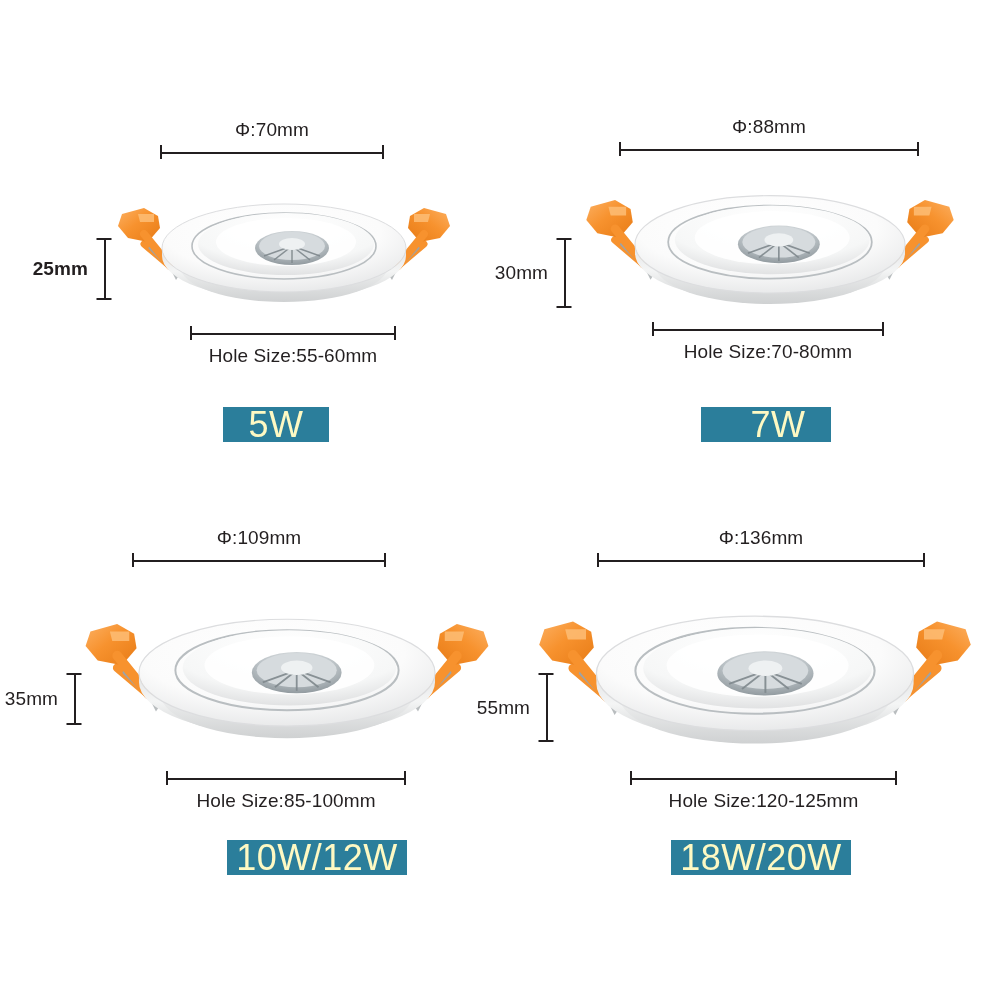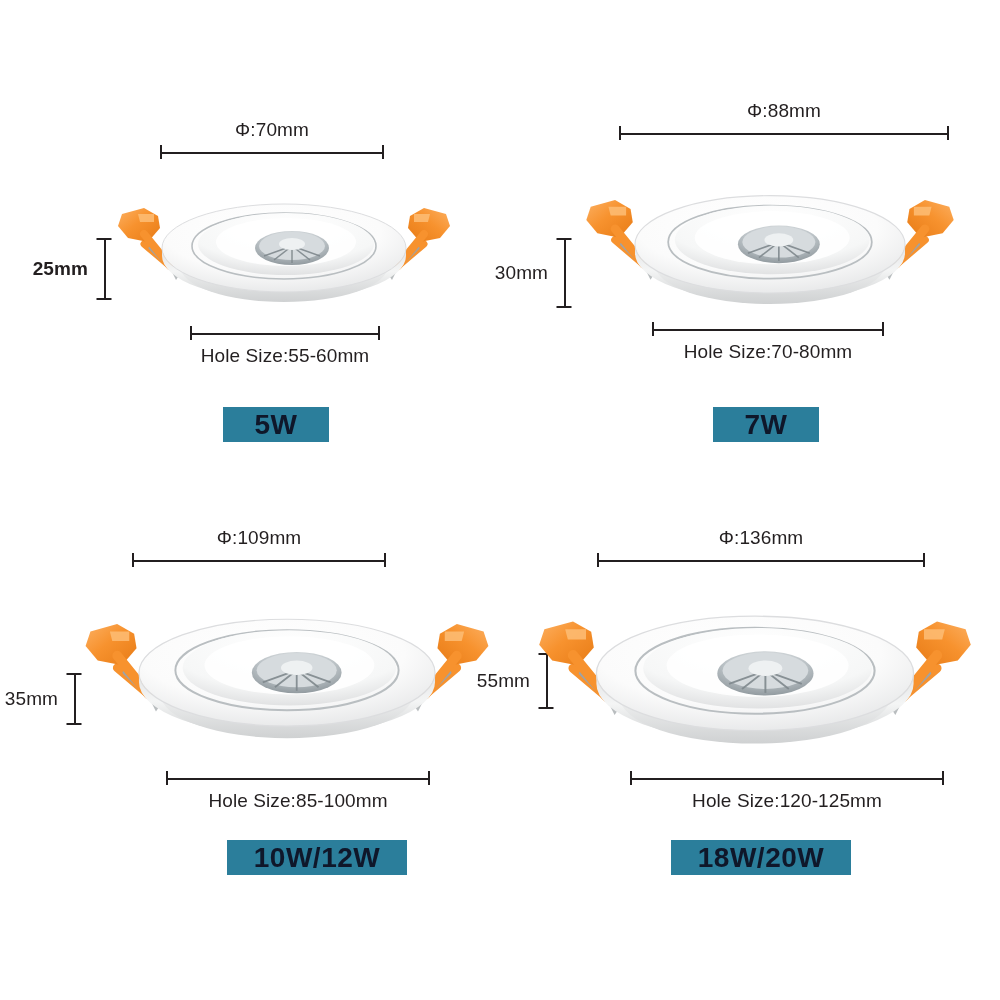--- a/index.html
+++ b/index.html
@@ -51,23 +51,23 @@
     transform:translateY(-50%);margin-right:8px;
     white-space:nowrap;
   }
 
   .dim-text{font-size:19px;letter-spacing:.1px;color:#231f20;}
 
   
   .badge{
     position:absolute;
     background:#2b7e9b;
-    color:#0f172a;
-    font-size:28px;
-    font-weight:bold;
+    color:#fef9c3;
+    font-size:36px;
+    font-weight:normal;
     letter-spacing:.5px;
     display:flex;align-items:center;justify-content:center;
     height:35px;
     transform:translateX(-50%);
     white-space:nowrap;
   }
 
   
   .lamp{position:absolute;transform:translateX(-50%);}
   .lamp svg{display:block;overflow:visible;}
@@ -159,35 +159,35 @@
             <line x1="178" y1="76" x2="160" y2="90"></line>
             <line x1="178" y1="76" x2="178" y2="93"></line>
             <line x1="178" y1="76" x2="196" y2="90"></line>
             <line x1="178" y1="76" x2="206" y2="86"></line>
           </g>
           <ellipse cx="178" cy="74" rx="13" ry="6" fill="#eef1f2"></ellipse>
         </g>
       </svg>
     </div>
 
-    <div class="dim-h" style="left:190px;top:325px;width:190px;height:16px;">
+    <div class="dim-h" style="left:190px;top:325px;width:190px;height:16px;padding-left:16px;">
       <div class="rule"></div>
       <div class="cap left"></div>
       <div class="cap right"></div>
       <div class="dim-label below dim-text">Hole Size:55-60mm</div>
     </div>
 
     <div class="badge" style="left:276px;top:407px;width:106px;">
       <span>5W</span>
     </div>
   </div>
 
   <div class="panel">
 
-    <div class="dim-h" style="left:619px;top:125px;width:300px;height:16px;padding-left:30px;">
+    <div class="dim-h" style="left:619px;top:141px;width:300px;height:16px;">
       <div class="rule"></div>
       <div class="cap left"></div>
       <div class="cap right"></div>
       <div class="dim-label above dim-text">Φ:88mm</div>
     </div>
 
     <div class="dim-v" style="left:556px;top:238px;width:16px;height:70px;">
       <div class="rule"></div>
       <div class="cap top"></div>
       <div class="cap bottom"></div>
@@ -260,21 +260,21 @@
       </svg>
     </div>
 
     <div class="dim-h" style="left:652px;top:321px;width:232px;height:16px;">
       <div class="rule"></div>
       <div class="cap left"></div>
       <div class="cap right"></div>
       <div class="dim-label below dim-text">Hole Size:70-80mm</div>
     </div>
 
-    <div class="badge" style="left:766px;top:407px;width:106px;">
+    <div class="badge" style="left:766px;top:407px;width:106px;padding-left:24px;">
       <span>7W</span>
     </div>
   </div>
 
   <div class="panel">
 
     <div class="dim-h" style="left:132px;top:552px;width:254px;height:16px;">
       <div class="rule"></div>
       <div class="cap left"></div>
       <div class="cap right"></div>
@@ -347,42 +347,42 @@
             <line x1="178" y1="76" x2="160" y2="90"></line>
             <line x1="178" y1="76" x2="178" y2="93"></line>
             <line x1="178" y1="76" x2="196" y2="90"></line>
             <line x1="178" y1="76" x2="206" y2="86"></line>
           </g>
           <ellipse cx="178" cy="74" rx="13" ry="6" fill="#eef1f2"></ellipse>
         </g>
       </svg>
     </div>
 
-    <div class="dim-h" style="left:166px;top:770px;width:240px;height:16px;padding-left:24px;">
+    <div class="dim-h" style="left:166px;top:770px;width:240px;height:16px;">
       <div class="rule"></div>
       <div class="cap left"></div>
       <div class="cap right"></div>
       <div class="dim-label below dim-text">Hole Size:85-100mm</div>
     </div>
 
     <div class="badge" style="left:281px;top:840px;width:180px;margin-left:36px;">
       <span>10W/12W</span>
     </div>
   </div>
 
   <div class="panel">
 
     <div class="dim-h" style="left:597px;top:552px;width:328px;height:16px;">
       <div class="rule"></div>
       <div class="cap left"></div>
       <div class="cap right"></div>
       <div class="dim-label above dim-text">Φ:136mm</div>
     </div>
 
-    <div class="dim-v" style="left:538px;top:653px;width:16px;height:56px;">
+    <div class="dim-v" style="left:538px;top:673px;width:16px;height:69px;">
       <div class="rule"></div>
       <div class="cap top"></div>
       <div class="cap bottom"></div>
       <div class="dim-label dim-text">55mm</div>
     </div>
 
     <div class="lamp" style="left:755px;top:572px;">
       <svg width="460" height="195" viewBox="0 0 340 150" aria-hidden="true">
         <defs>
           <radialGradient id="g18-face" cx="45%" cy="32%" r="72%">
@@ -441,21 +441,21 @@
             <line x1="178" y1="76" x2="160" y2="90"></line>
             <line x1="178" y1="76" x2="178" y2="93"></line>
             <line x1="178" y1="76" x2="196" y2="90"></line>
             <line x1="178" y1="76" x2="206" y2="86"></line>
           </g>
           <ellipse cx="178" cy="74" rx="13" ry="6" fill="#eef1f2"></ellipse>
         </g>
       </svg>
     </div>
 
-    <div class="dim-h" style="left:630px;top:770px;width:314px;height:16px;">
+    <div class="dim-h" style="left:630px;top:770px;width:267px;height:16px;">
       <div class="rule"></div>
       <div class="cap left"></div>
       <div class="cap right"></div>
       <div class="dim-label below dim-text">Hole Size:120-125mm</div>
     </div>
 
     <div class="badge" style="left:761px;top:840px;width:180px;">
       <span>18W/20W</span>
     </div>
   </div>

